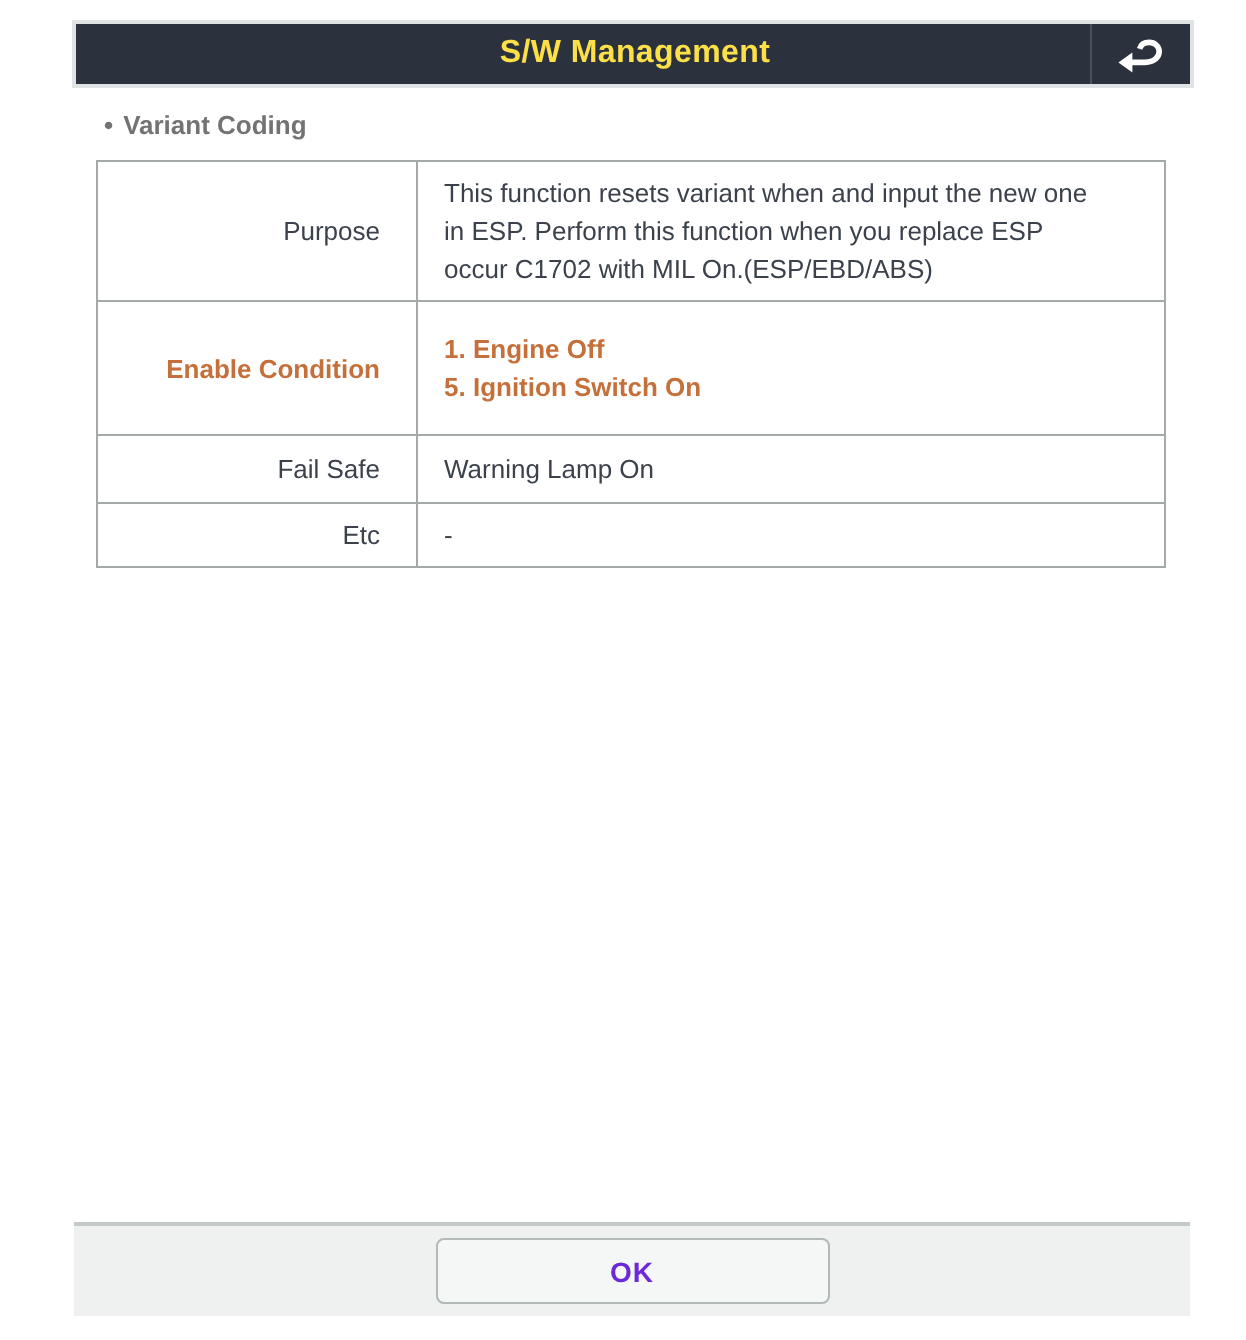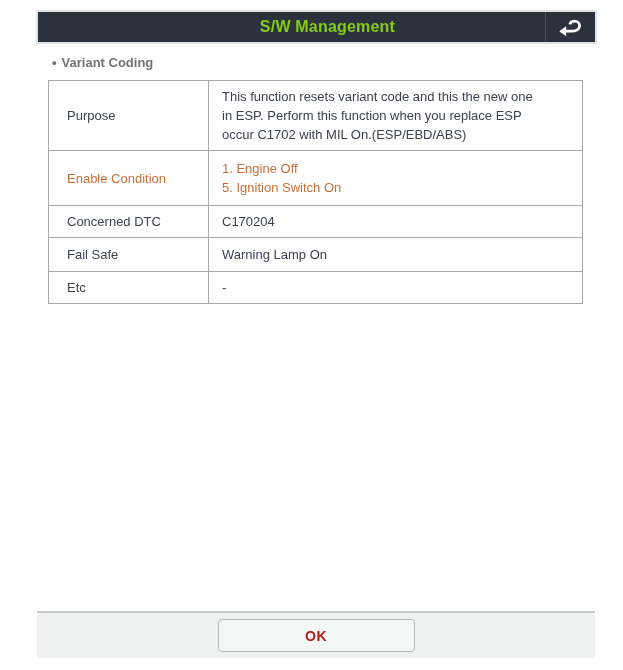--- a/index.html
+++ b/index.html
@@ -6,22 +6,22 @@
   .page{
     position:relative;width:623px;height:670px;background:#ffffff;overflow:hidden;
     font-family:"Liberation Sans", sans-serif;color:#3c424c;
   }
   
   .titlebar{
     position:absolute;left:38px;top:12px;width:557px;height:30px;
     background:#2b323d;box-shadow:0 0 0 2px #e0e3e3;
   }
   .titlebar .title{
-    position:absolute;left:11px;top:0;width:100%;height:30px;line-height:30px;
-    text-align:center;color:#84cc16;font-size:16px;font-weight:bold;letter-spacing:.2px;
+    position:absolute;left:1px;top:0;width:100%;height:30px;line-height:30px;
+    text-align:center;color:#fde047;font-size:16px;font-weight:bold;letter-spacing:.2px;
   }
   .titlebar-divider{
     position:absolute;right:49px;top:0;width:1px;height:30px;background:#4a515c;
   }
   .back-btn{
     position:absolute;right:0;top:0;width:49px;height:30px;border:0;background:transparent;
     display:flex;align-items:center;justify-content:center;cursor:pointer;padding:0;
   }
   
   .section-title{
@@ -32,40 +32,40 @@
   table.vc{
     position:absolute;left:48px;top:80px;width:535px;
     border-collapse:collapse;table-layout:fixed;
     font-size:13px;color:#3c424c;
   }
   table.vc td{
     border:1px solid #a4a9aa;background:#ffffff;vertical-align:middle;
   }
   table.vc{border:1px solid #8f9596;}
   td.lbl{
-    width:160px;text-align:left;padding:0 18px;line-height:17px;box-sizing:border-box;
+    width:160px;text-align:right;padding:0 18px;line-height:17px;box-sizing:border-box;
   }
   td.val{padding:6px 12px 6px 13px;}
   td.val .vtext{max-width:322px;line-height:19px;white-space:pre-line;}
   tr.row-purpose{height:64px;}
-  tr.row-enable{height:55px;}
+  tr.row-enable{height:67px;font-weight:bold;}
   tr.row-component{height:51px;}
   tr.row-dtc{height:28px;}
   tr.row-failsafe{height:34px;margin-top:28px;}
   tr.row-etc{height:31px;margin-top:16px;}
   tr.row-enable td{color:#c5703a;}
   
   .footer{
     position:absolute;left:37px;top:611px;width:558px;height:47px;box-sizing:border-box;
     background:#eef1f0;border-top:2px solid #c4c9c9;
     display:flex;align-items:center;justify-content:center;
   }
   .ok-btn{
     width:197px;height:33px;border:1px solid #b2b9b9;border-radius:4px;background:#f4f7f6;
-    font-family:"Liberation Sans", sans-serif;font-size:14px;font-weight:bold;color:#b91c1c;
+    font-family:"Liberation Sans", sans-serif;font-size:14px;font-weight:bold;color:#6d28d9;
     cursor:pointer;letter-spacing:.5px;
   }
 </style>
 </head>
 <body>
 
 <div class="page">
 
   <header class="titlebar">
     <div class="title">S/W Management</div>
@@ -82,34 +82,28 @@
 
   <div class="section-title">
     <span class="bullet">•</span><span>Variant Coding</span>
   </div>
 
   <table class="vc">
     <tbody>
         <tr class="row-purpose">
       <td class="lbl">Purpose</td>
       <td class="val">
-            <div class="vtext">This function resets variant code and this the new one in ESP. Perform this function when you replace ESP occur C1702 with MIL On.(ESP/EBD/ABS)</div>
+            <div class="vtext">This function resets variant when and input the new one in ESP. Perform this function when you replace ESP occur C1702 with MIL On.(ESP/EBD/ABS)</div>
           </td>
     </tr>
     <tr class="row-enable">
       <td class="lbl">Enable Condition</td>
       <td class="val">
             <div class="vtext">1. Engine Off
 5. Ignition Switch On</div>
-          </td>
-    </tr>
-    <tr class="row-dtc">
-      <td class="lbl">Concerned DTC</td>
-      <td class="val">
-            <div class="vtext">C170204</div>
           </td>
     </tr>
     <tr class="row-failsafe">
       <td class="lbl">Fail Safe</td>
       <td class="val">
             <div class="vtext">Warning Lamp On</div>
           </td>
     </tr>
     <tr class="row-etc">
       <td class="lbl">Etc</td>

